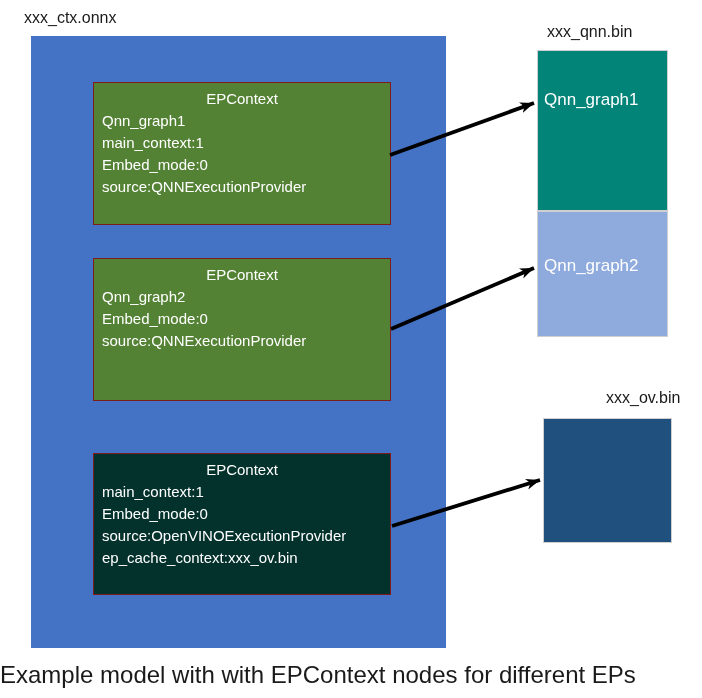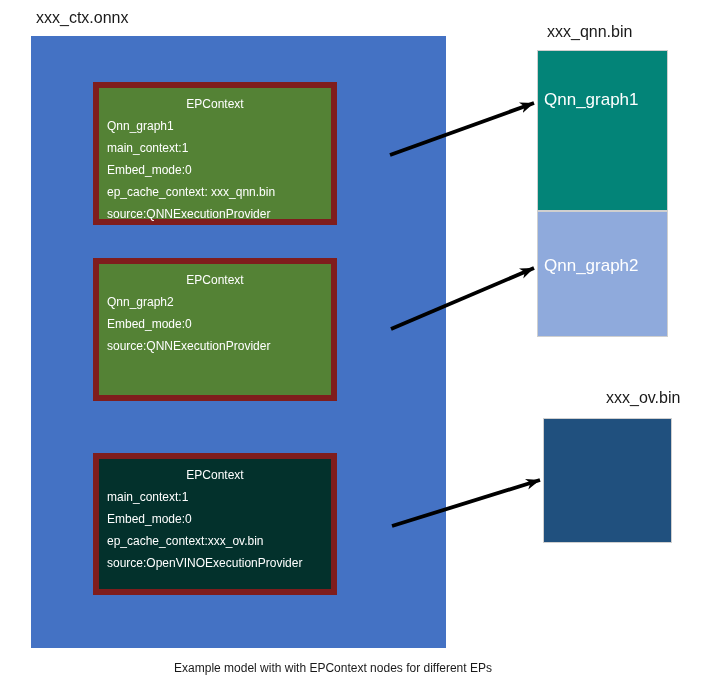--- a/index.html
+++ b/index.html
@@ -19,26 +19,26 @@
   }
   .container-box {
     position: absolute;
     left: 31px; top: 36px;
     width: 415px; height: 612px;
     background: #4472C4;
   }
   .ep-node {
     position: absolute;
     left: 93px;
-    width: 244px;
+    width: 298px;
     box-sizing: border-box;
-    border: 6px solid #7f1d1d;
+    border: 1px solid #7f1d1d;
     background: #548235;
     color: #ffffff;
-    font-size: 12px;
+    font-size: 15px;
     line-height: 22px;
     padding: 5px 8px 0 8px;
   }
   .ep-node--dark { background: #03312C; }
   .node-title { text-align: center; }
   .node-line { text-align: left; white-space: nowrap; }
   .bin-segment {
     position: absolute;
     box-sizing: border-box;
     border: 1px solid #CFCFCF;
@@ -63,59 +63,58 @@
     background: #20507E;
   }
   .arrows-overlay {
     position: absolute;
     left: 0; top: 0;
     width: 702px; height: 698px;
     pointer-events: none;
   }
   .caption {
     position: absolute;
-    left: 8px; top: 661px;
+    left: 0; top: 661px;
     width: 650px;
-    text-align: center;
-    font-size: 12px;
+    text-align: left;
+    font-size: 24px;
     color: #1a1a1a;
     white-space: nowrap;
   }
 </style>
 </head>
 <body>
 
 <div class="page">
 
-  <div class="file-label" style="left:36px; top:9px;">xxx_ctx.onnx</div>
+  <div class="file-label" style="left:24px; top:9px;">xxx_ctx.onnx</div>
 
   <div class="container-box"></div>
 
   <div class="ep-node" style="top:82px; height:143px;">
     <div class="node-title">EPContext</div>
     <div class="node-line">Qnn_graph1</div>
     <div class="node-line">main_context:1</div>
     <div class="node-line">Embed_mode:0</div>
-    <div class="node-line">ep_cache_context: xxx_qnn.bin</div>
     <div class="node-line">source:QNNExecutionProvider</div>
   </div>
 
   <div class="ep-node" style="top:258px; height:143px;">
     <div class="node-title">EPContext</div>
     <div class="node-line">Qnn_graph2</div>
     <div class="node-line">Embed_mode:0</div>
     <div class="node-line">source:QNNExecutionProvider</div>
   </div>
 
   <div class="ep-node ep-node--dark" style="top:453px; height:142px;">
     <div class="node-title">EPContext</div>
     <div class="node-line">main_context:1</div>
     <div class="node-line">Embed_mode:0</div>
+    <div class="node-line">source:OpenVINOExecutionProvider</div>
     <div class="node-line">ep_cache_context:xxx_ov.bin</div>
-    <div class="node-line">source:OpenVINOExecutionProvider</div>
   </div>
 
   <div class="file-label" style="left:547px; top:23px;">xxx_qnn.bin</div>
 
   <div class="bin-segment seg-teal">
     <span class="segment-label">Qnn_graph1</span>
   </div>
 
   <div class="bin-segment seg-lightblue">
     <span class="segment-label">Qnn_graph2</span>

